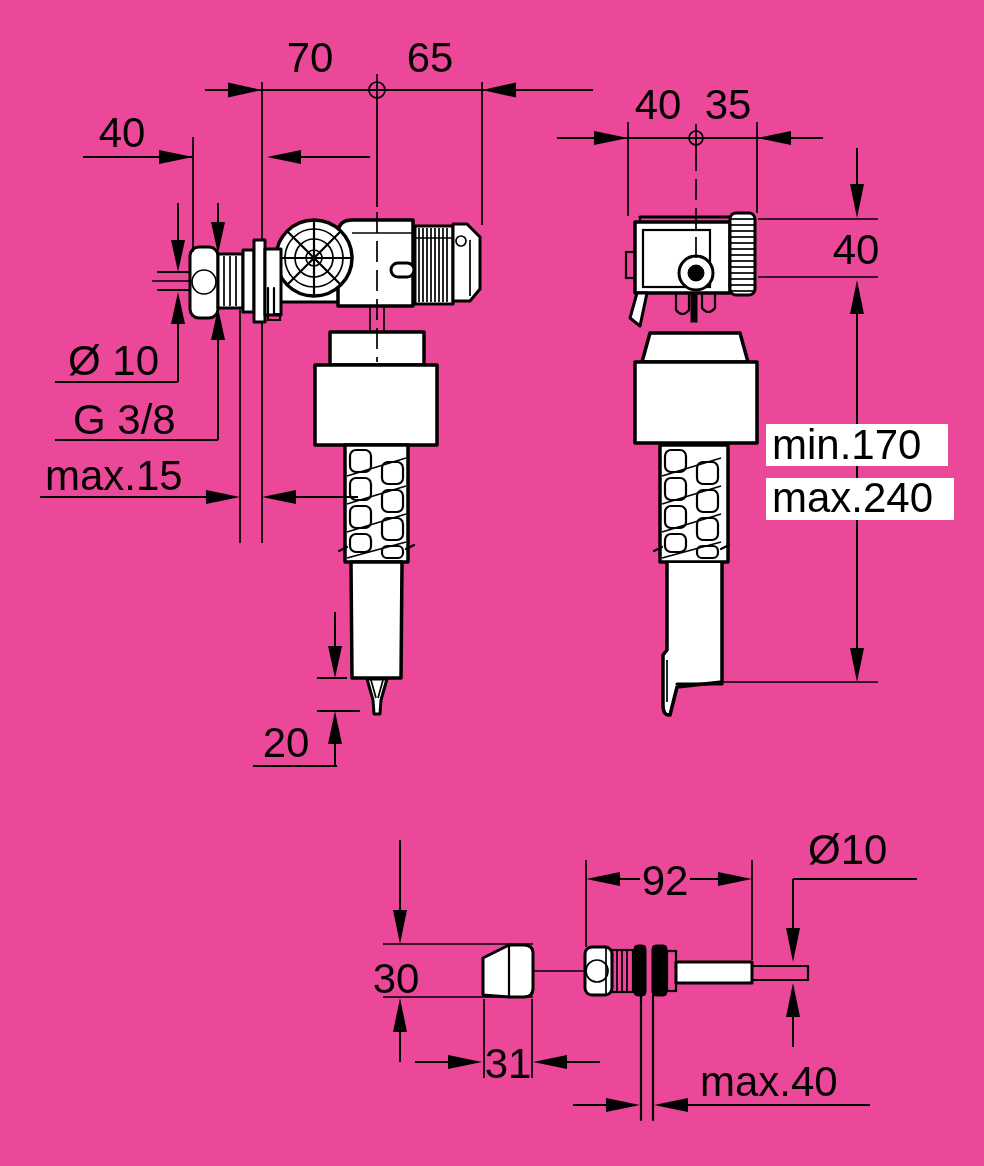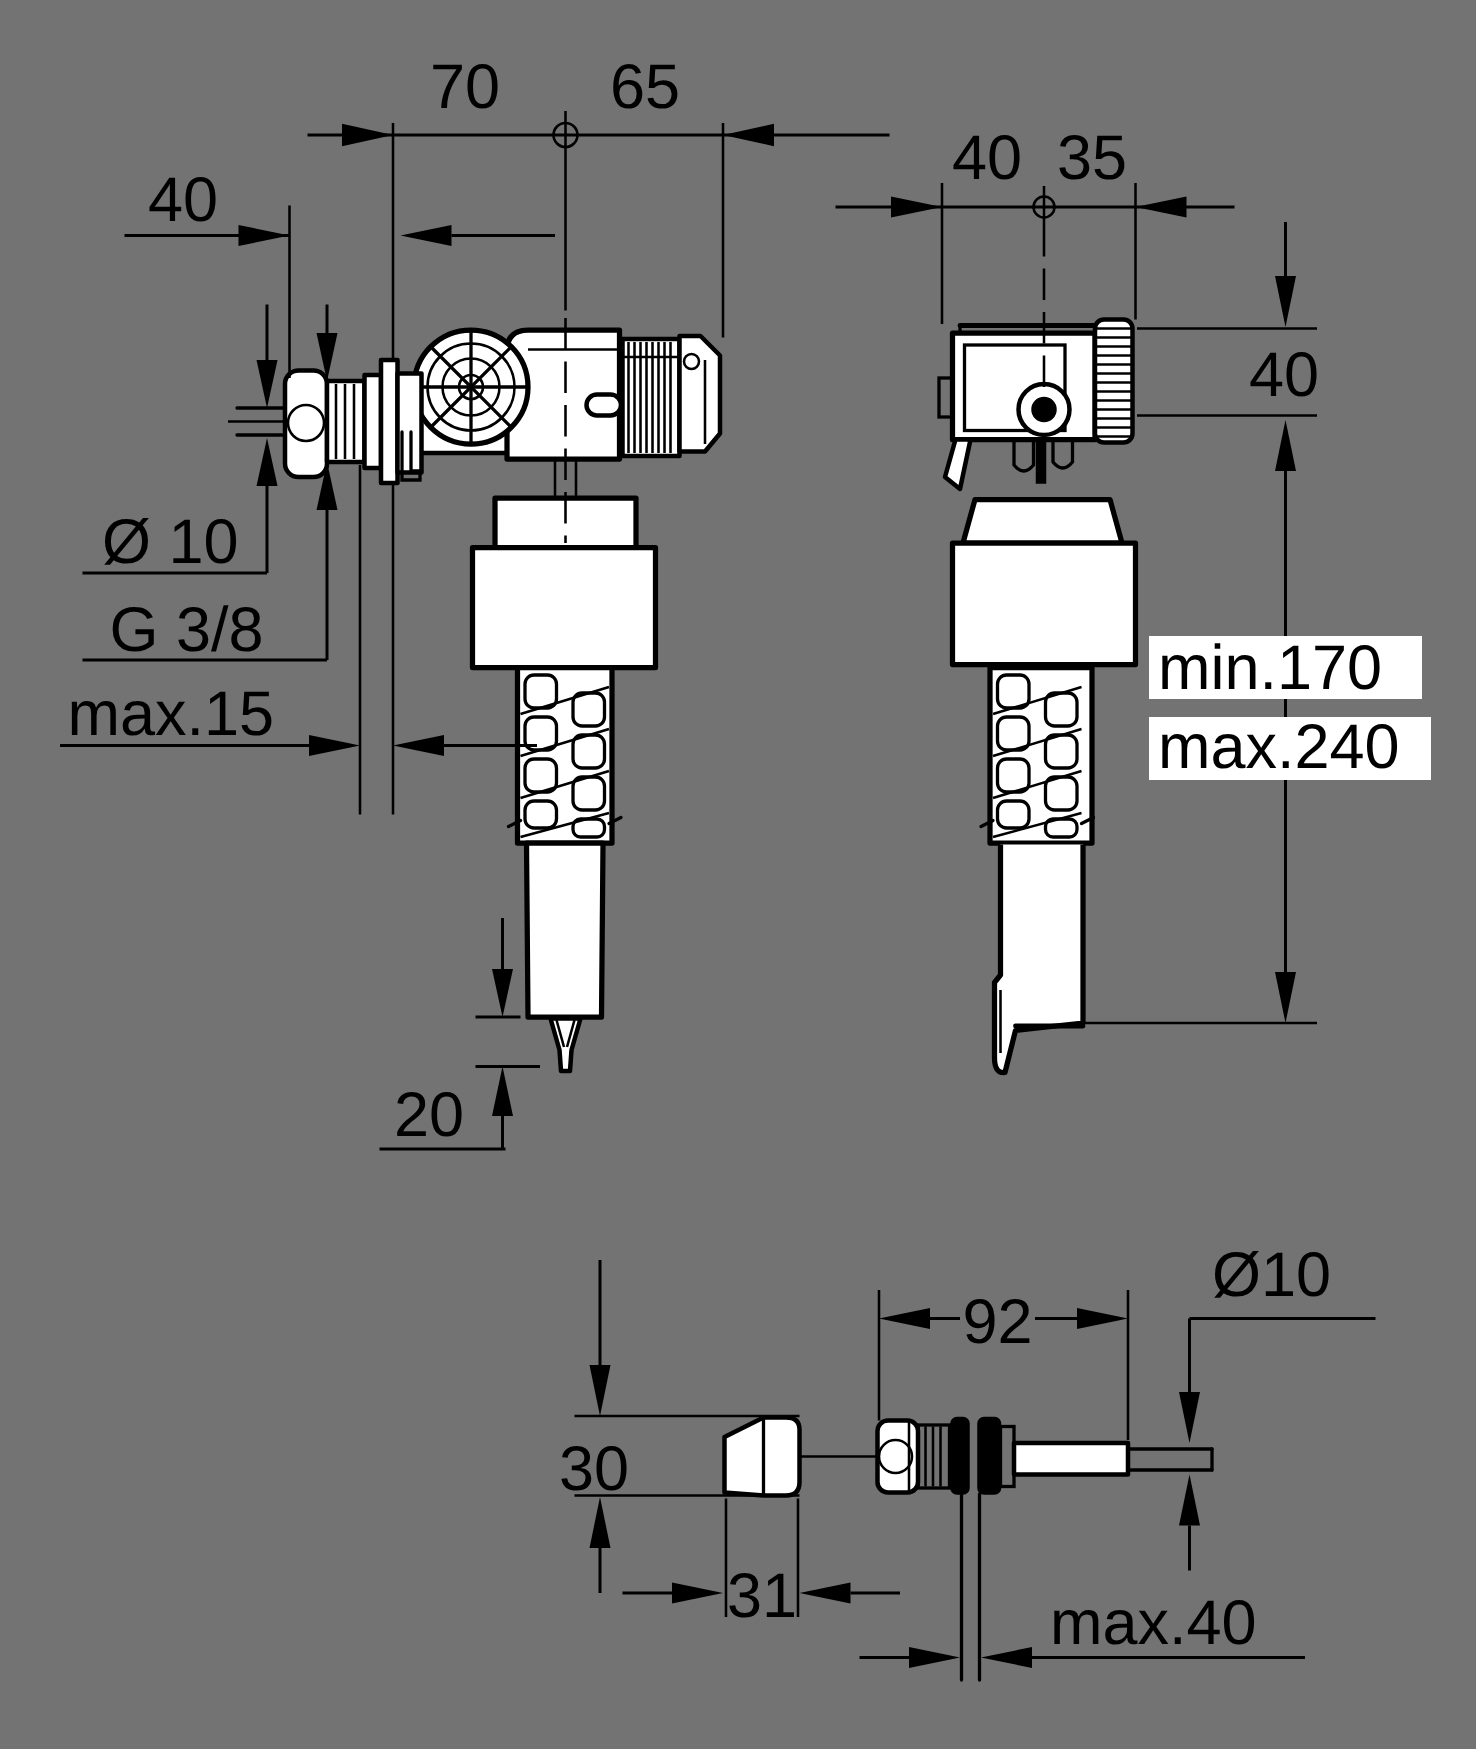--- a/index.html
+++ b/index.html
@@ -1,16 +1,16 @@
 <!DOCTYPE html>
 <html><head>
 <meta charset="utf-8">
 <style>
   html,body{margin:0;padding:0;background:#ffffff;}
-  .stage{width:984px;height:1166px;position:relative;background:#737373;}
+  .stage{width:984px;height:1166px;position:relative;background:#ec4899;}
   svg{display:block;}
   
   .ol{fill:#fff;stroke:#000;stroke-width:3;stroke-linejoin:round;stroke-linecap:round;}
   .ol35{fill:#fff;stroke:#000;stroke-width:3.5;stroke-linejoin:round;}
   .ln{fill:none;stroke:#000;stroke-width:2.2;stroke-linecap:round;}
   .ln3{fill:none;stroke:#000;stroke-width:3.2;stroke-linecap:round;}
   .thin{fill:none;stroke:#000;stroke-width:1.7;}
   .dim{fill:none;stroke:#000;stroke-width:2;}
   .cl{fill:none;stroke:#000;stroke-width:1.7;stroke-dasharray:21 8;}
   .rib{stroke:#000;stroke-width:1.7;}

